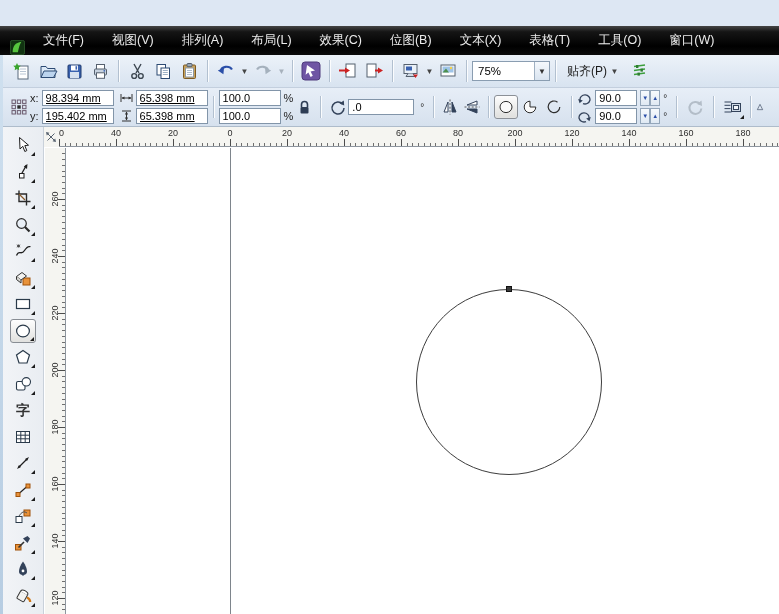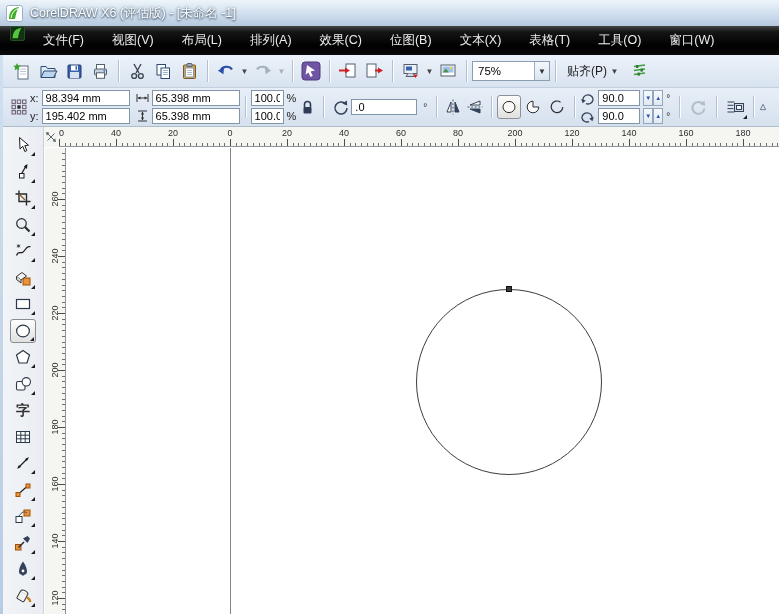--- a/index.html
+++ b/index.html
@@ -10,21 +10,21 @@
   
   .titlebar { position:absolute; left:0; top:0; right:0; height:26px;
     background:linear-gradient(to bottom,#eef5fb 0%,#cfdeee 55%,#b5c9de 100%);
     display:flex; align-items:center; padding-left:6px; gap:7px; }
   .title-text { color:#fdfdfd; font-size:12.5px;
     text-shadow:0 1px 2px rgba(30,50,70,.85), 0 0 3px rgba(30,50,70,.55); }
 
   
   .menubar { position:absolute; left:0; top:26px; right:0; height:29px;
     background:linear-gradient(#454545 0%,#151515 20%,#000 70%,#0c0c0c 100%);
-    display:flex; align-items:flex-start; padding-left:6px; }
+    display:flex; align-items:flex-end; padding-left:6px; }
   .menu-item { color:#ececec; font-size:12.5px; padding:6px 14px; cursor:default; }
 
   
   .toolbar { position:absolute; left:0; top:55px; right:0; height:33px;
     background:linear-gradient(#ecf2f9,#d8e3f0); border-bottom:1px solid #c3cfde;
     display:flex; align-items:center; padding-left:9px; }
   .propbar { position:absolute; left:0; top:88px; right:0; height:39px;
     background:linear-gradient(#e7eef7,#d6e1ee); border-bottom:1px solid #aebccb;
     display:flex; align-items:center; padding-left:8px; }
   .tbtn { width:26px; height:26px; display:flex; align-items:center; justify-content:center;
@@ -39,21 +39,21 @@
   .combo .val { flex:1; padding-left:5px; }
   .combo .btn { width:15px; height:100%; background:linear-gradient(#f4f8fc,#d9e4f0);
     border-left:1px solid #9fb0c2; font-size:8px; color:#333;
     display:flex; align-items:center; justify-content:center; }
   .snapbtn { display:flex; align-items:center; gap:2px; padding:3px 6px; font-size:12px; color:#1c1c1c; }
   .stack2 { display:flex; flex-direction:column; gap:2px; }
   .row17 { display:flex; align-items:center; gap:3px; height:16px; }
   .pb-label { font-size:11px; color:#222; }
   .pb-input { height:16px; border:1px solid #8295a9; background:#fff; font-size:11px;
     padding:0 3px; font-family:"Liberation Sans",sans-serif; }
-  .w-pos { width:88px; } .w-scale { width:33px; } .w-rot { width:66px; } .w-ang { width:42px; }
+  .w-pos { width:72px;text-decoration:underline; } .w-scale { width:62px; } .w-rot { width:66px; } .w-ang { width:42px; }
   .spin { display:flex; }
   .spin b { width:10px; height:16px; background:linear-gradient(#f6fafd,#dfe9f3);
     border:1px solid #93a6ba; font-size:6px; color:#2b4fa8; display:flex; align-items:center;
     justify-content:center; font-weight:normal; }
   .deg { font-size:10px; color:#333; width:8px; }
   .shape-toggle { width:24px; height:24px; display:flex; align-items:center; justify-content:center; border-radius:3px; }
   .shape-toggle.active { background:linear-gradient(#fdfdfd,#dfdfdd); border:1px solid #8b9097; box-shadow:inset 0 0 1px #fff; }
 
   
   .main { position:absolute; left:0; top:127px; right:0; bottom:0; background:#fff; }
@@ -90,43 +90,33 @@
   .ellipse-shape { position:absolute; border:1px solid #3d3d3d; border-radius:50%; background:transparent; }
   .node { position:absolute; width:6px; height:6px; background:#3a3a3a; border:1px solid #111; }
 
   svg { display:block; }
 </style>
 </head>
 <body>
 
 <div class="window">
 
-  <div class="titlebar">
-    <span>
-      <svg width="17" height="17" viewBox="0 0 17 17">
-          <rect x="0.5" y="0.5" width="16" height="16" rx="2" fill="#fff" stroke="#9ab0c4"></rect>
-          <path d="M3 14 C3 7 6 3 13 2 C10 7 10 10 9 14 Z" fill="#3fae2a"></path>
-          <path d="M5 13 C6 8 8 5 12 3.5" stroke="#fff" stroke-width="1" fill="none"></path>
-        </svg>
-    </span>
-    <span class="title-text">CorelDRAW X6 (评估版) - [未命名 -1]</span>
-  </div>
 
   <div class="menubar">
     <span style="margin:0 4px;">
       <svg width="15" height="15" viewBox="0 0 17 17">
           <rect x="0.5" y="0.5" width="16" height="16" rx="2" fill="#113311" stroke="#2c5a2c"></rect>
           <path d="M3 14 C3 7 6 3 13 2 C10 7 10 10 9 14 Z" fill="#56c43e"></path>
         </svg>
     </span>
     <span style="display:flex;">
         <span class="menu-item">文件(F)</span>
         <span class="menu-item">视图(V)</span>
+        <span class="menu-item">排列(A)</span>
         <span class="menu-item">布局(L)</span>
-        <span class="menu-item">排列(A)</span>
         <span class="menu-item">效果(C)</span>
         <span class="menu-item">位图(B)</span>
         <span class="menu-item">文本(X)</span>
         <span class="menu-item">表格(T)</span>
         <span class="menu-item">工具(O)</span>
         <span class="menu-item">窗口(W)</span>
       </span>
   </div>
 
   <div class="toolbar">

